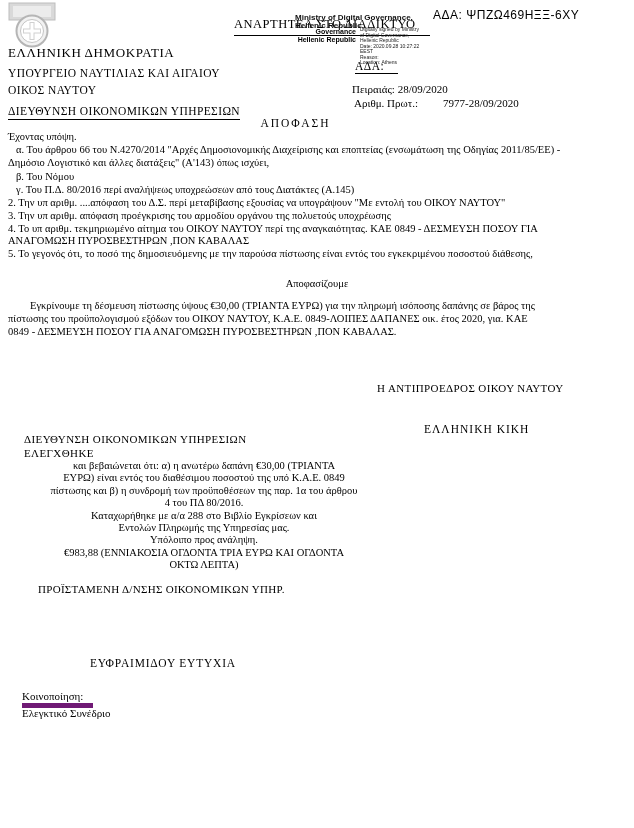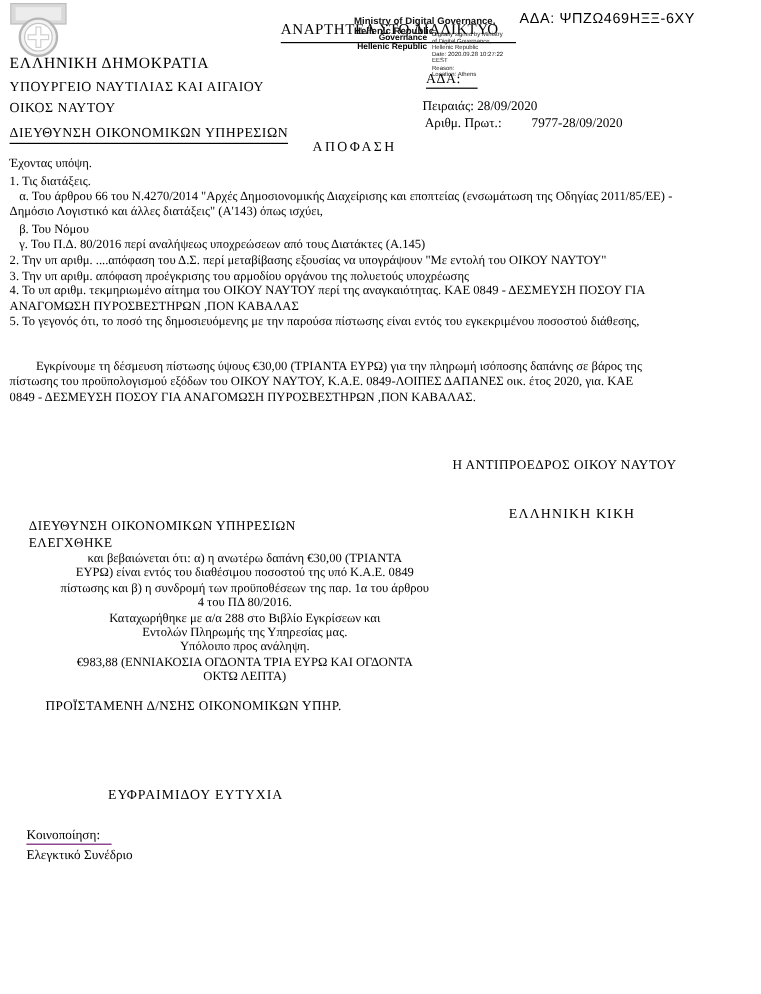--- a/index.html
+++ b/index.html
@@ -44,21 +44,21 @@
   
   .vp-title{left:377px;top:382px;font-size:11px;letter-spacing:.4px;white-space:nowrap;}
   .vp-name{left:424px;top:423px;font-size:11.5px;letter-spacing:1px;white-space:nowrap;}
   .verif-dept{left:24px;top:433px;font-size:11px;letter-spacing:.4px;}
   .verif-checked{left:24px;top:447px;font-size:11px;letter-spacing:.4px;text-align:center;}
   .verif-lines{left:24px;top:460px;width:360px;font-size:10.5px;line-height:12.4px;text-align:center;}
   .verif-lines .ln{white-space:nowrap;}
   .head-title{left:38px;top:583px;font-size:11px;letter-spacing:.3px;white-space:nowrap;}
   .head-name{left:90px;top:657px;font-size:11.5px;letter-spacing:.8px;white-space:nowrap;}
   .dist-label{left:22px;top:690px;font-size:11px;padding-bottom:1px;
-              border-bottom:1px solid #701a75;padding-right:10px;}
+              border-bottom:5px solid #701a75;padding-right:10px;}
   .dist-recipient{left:22px;top:707px;font-size:11px;}
 </style>
 </head>
 <body>
 
 <div class="page">
 
   <div class="abs emblem">
     <svg width="48" height="46" viewBox="0 0 48 46" xmlns="http://www.w3.org/2000/svg">
       <rect x="1" y="1" width="46" height="17" fill="#d9d9d9" stroke="#bdbdbd" stroke-width="1"></rect>
@@ -100,32 +100,32 @@
   <div class="abs place-date">Πειραιάς: 28/09/2020</div>
   <div class="abs protocol">
     <span>Αριθμ. Πρωτ.:</span>
     <span class="value">7977-28/09/2020</span>
   </div>
 
   <div class="abs title">ΑΠΟΦΑΣΗ</div>
 
   <div class="abs having">
     <div class="ln">Έχοντας υπόψη.</div>
-    <div class="ln gap">1. Τις διατάξεις.</div>
     <div class="ln indent1">α. Του άρθρου 66 του Ν.4270/2014 "Αρχές Δημοσιονομικής Διαχείρισης και εποπτείας (ενσωμάτωση της Οδηγίας 2011/85/ΕΕ) -</div>
     <div class="ln">Δημόσιο Λογιστικό και άλλες διατάξεις" (Α'143) όπως ισχύει,</div>
     <div class="ln indent1 gap">β. Του Νόμου</div>
     <div class="ln indent1">γ. Του Π.Δ. 80/2016 περί αναλήψεως υποχρεώσεων από τους Διατάκτες (Α.145)</div>
     <div class="ln">2. Την υπ αριθμ. ....απόφαση του Δ.Σ. περί μεταβίβασης εξουσίας να υπογράψουν "Με εντολή του ΟΙΚΟΥ ΝΑΥΤΟΥ"</div>
     <div class="ln">3. Την υπ αριθμ. απόφαση προέγκρισης του αρμοδίου οργάνου της πολυετούς υποχρέωσης</div>
     <div class="ln">4. Το υπ αριθμ. τεκμηριωμένο αίτημα του ΟΙΚΟΥ ΝΑΥΤΟΥ περί της αναγκαιότητας. ΚΑΕ 0849 - ΔΕΣΜΕΥΣΗ ΠΟΣΟΥ ΓΙΑ</div>
     <div class="ln">ΑΝΑΓΟΜΩΣΗ ΠΥΡΟΣΒΕΣΤΗΡΩΝ ,ΠΟΝ ΚΑΒΑΛΑΣ</div>
     <div class="ln">5. Το γεγονός ότι, το ποσό της δημοσιευόμενης με την παρούσα πίστωσης είναι εντός του εγκεκριμένου ποσοστού διάθεσης,</div>
   </div>
 
+  <div class="abs decide-heading">Αποφασίζουμε</div>
   <div class="abs approval">
     <div class="ln first">Εγκρίνουμε τη δέσμευση πίστωσης ύψους €30,00 (ΤΡΙΑΝΤΑ ΕΥΡΩ) για την πληρωμή ισόποσης δαπάνης σε βάρος της</div>
     <div class="ln">πίστωσης του προϋπολογισμού εξόδων του ΟΙΚΟΥ ΝΑΥΤΟΥ, Κ.Α.Ε. 0849-ΛΟΙΠΕΣ ΔΑΠΑΝΕΣ οικ. έτος 2020, για. ΚΑΕ</div>
     <div class="ln">0849 - ΔΕΣΜΕΥΣΗ ΠΟΣΟΥ ΓΙΑ ΑΝΑΓΟΜΩΣΗ ΠΥΡΟΣΒΕΣΤΗΡΩΝ ,ΠΟΝ ΚΑΒΑΛΑΣ.</div>
   </div>
 
   <div class="abs vp-title">Η ΑΝΤΙΠΡΟΕΔΡΟΣ ΟΙΚΟΥ ΝΑΥΤΟΥ</div>
   <div class="abs vp-name">ΕΛΛΗΝΙΚΗ ΚΙΚΗ</div>
 
   <div class="abs verif-dept">ΔΙΕΥΘΥΝΣΗ ΟΙΚΟΝΟΜΙΚΩΝ ΥΠΗΡΕΣΙΩΝ</div>

